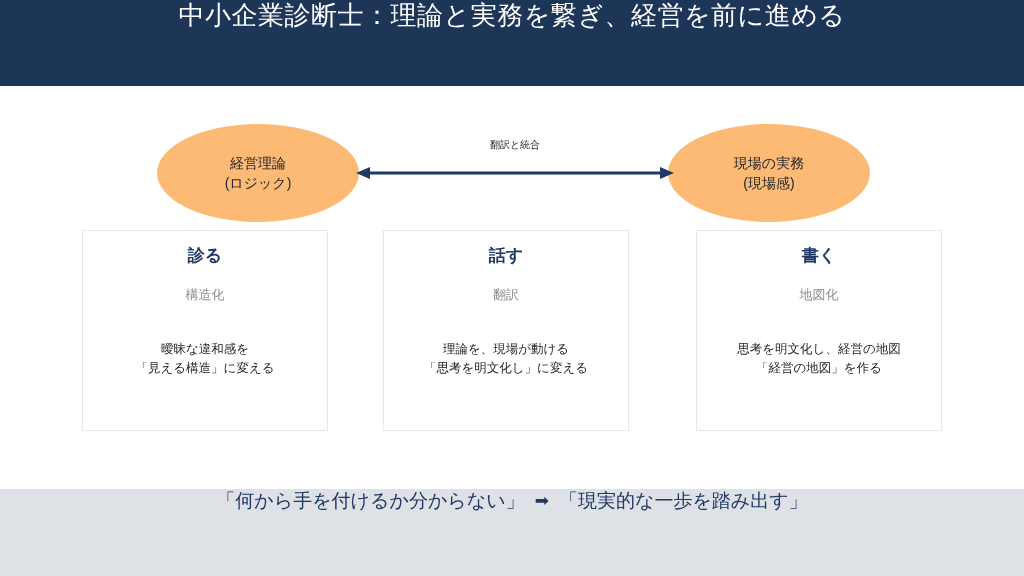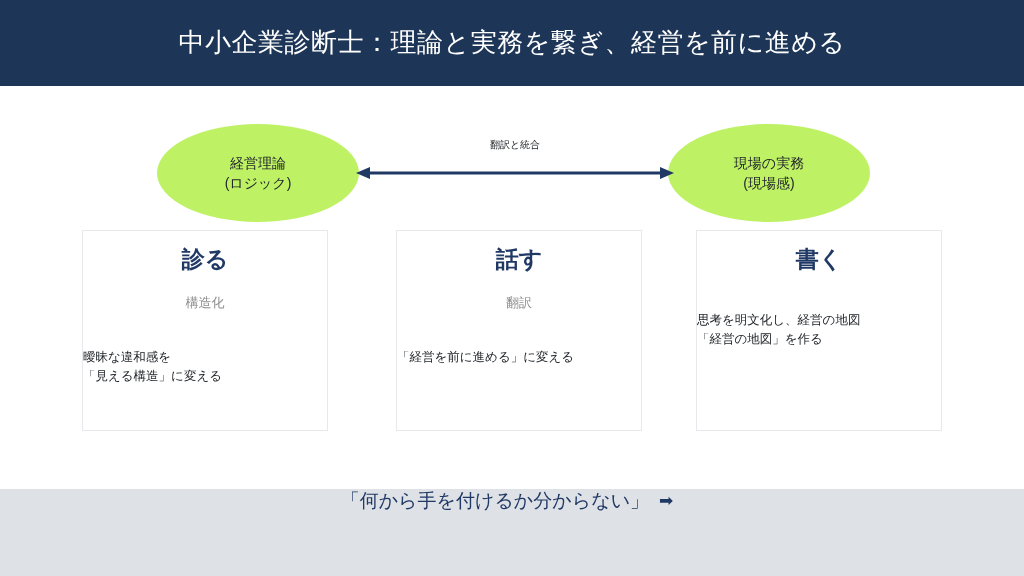--- a/index.html
+++ b/index.html
@@ -23,39 +23,38 @@
 
   
   .header-band {
     position: absolute;
     left: 0;
     top: 0;
     width: 1024px;
     height: 86px;
     background: #1d3557;
     display: flex;
-    align-items: center;
     justify-content: center;
   }
   .header-title {
     color: #ffffff;
     font-size: 26px;
     font-weight: 400;
     letter-spacing: 0.5px;
     line-height: 1.2;
     white-space: nowrap;
   }
 
   
   .ellipse {
     position: absolute;
     width: 202px;
     height: 98px;
     border-radius: 50%;
-    background: #bef264;
+    background: #fdba74;
     display: flex;
     flex-direction: column;
     align-items: center;
     justify-content: center;
     text-align: left;
   }
   .ellipse-left  { left: 157px; top: 124px; }
   .ellipse-right { left: 668px; top: 124px; }
   .ellipse-line {
     color: #22262b;
@@ -86,40 +85,41 @@
   .card {
     position: absolute;
     top: 230px;
     width: 246px;
     height: 201px;
     background: #ffffff;
     border: 1px solid #e6e8eb;
     box-sizing: border-box;
   }
   .card-1 { left: 82px; }
-  .card-2 { left: 396px; }
+  .card-2 { left: 383px; }
   .card-3 { left: 696px; }
 
   .card-title {
     margin-top: 14px;
     text-align: center;
-    font-size: 23px;
+    font-size: 17px;
     font-weight: 700;
     color: #1f3864;
     line-height: 1.3;
   }
   .card-subtitle {
     margin-top: 20px;
     text-align: center;
     font-size: 13px;
     color: #8d8d8d;
     line-height: 1.3;
   }
   .card-body {
     margin-top: 36px;
+    text-align: center;
     font-size: 12.5px;
     color: #23272c;
     line-height: 1.55;
   }
   .card-body span { display: block; }
 
   
   .footer-band {
     position: absolute;
     left: 0;
@@ -181,32 +181,35 @@
     <div class="card-body">
       <span>曖昧な違和感を</span>
       <span>「見える構造」に変える</span>
     </div>
   </div>
 
   <div class="card card-2">
     <div class="card-title">話す</div>
     <div class="card-subtitle">翻訳</div>
     <div class="card-body">
-      <span>「経営を前に進める」に変える</span>
+      <span>理論を、現場が動ける</span>
+      <span>「思考を明文化し」に変える</span>
     </div>
   </div>
 
   <div class="card card-3">
     <div class="card-title">書く</div>
+    <div class="card-subtitle">地図化</div>
     <div class="card-body">
       <span>思考を明文化し、経営の地図</span>
       <span>「経営の地図」を作る</span>
     </div>
   </div>
 
   <div class="footer-band">
     <div class="footer-text">
       <span>「何から手を付けるか分からない」</span>
       <span class="footer-arrow">➡</span>
+      <span>「現実的な一歩を踏み出す」</span>
     </div>
   </div>
 
 </div>
 
 </body></html>

